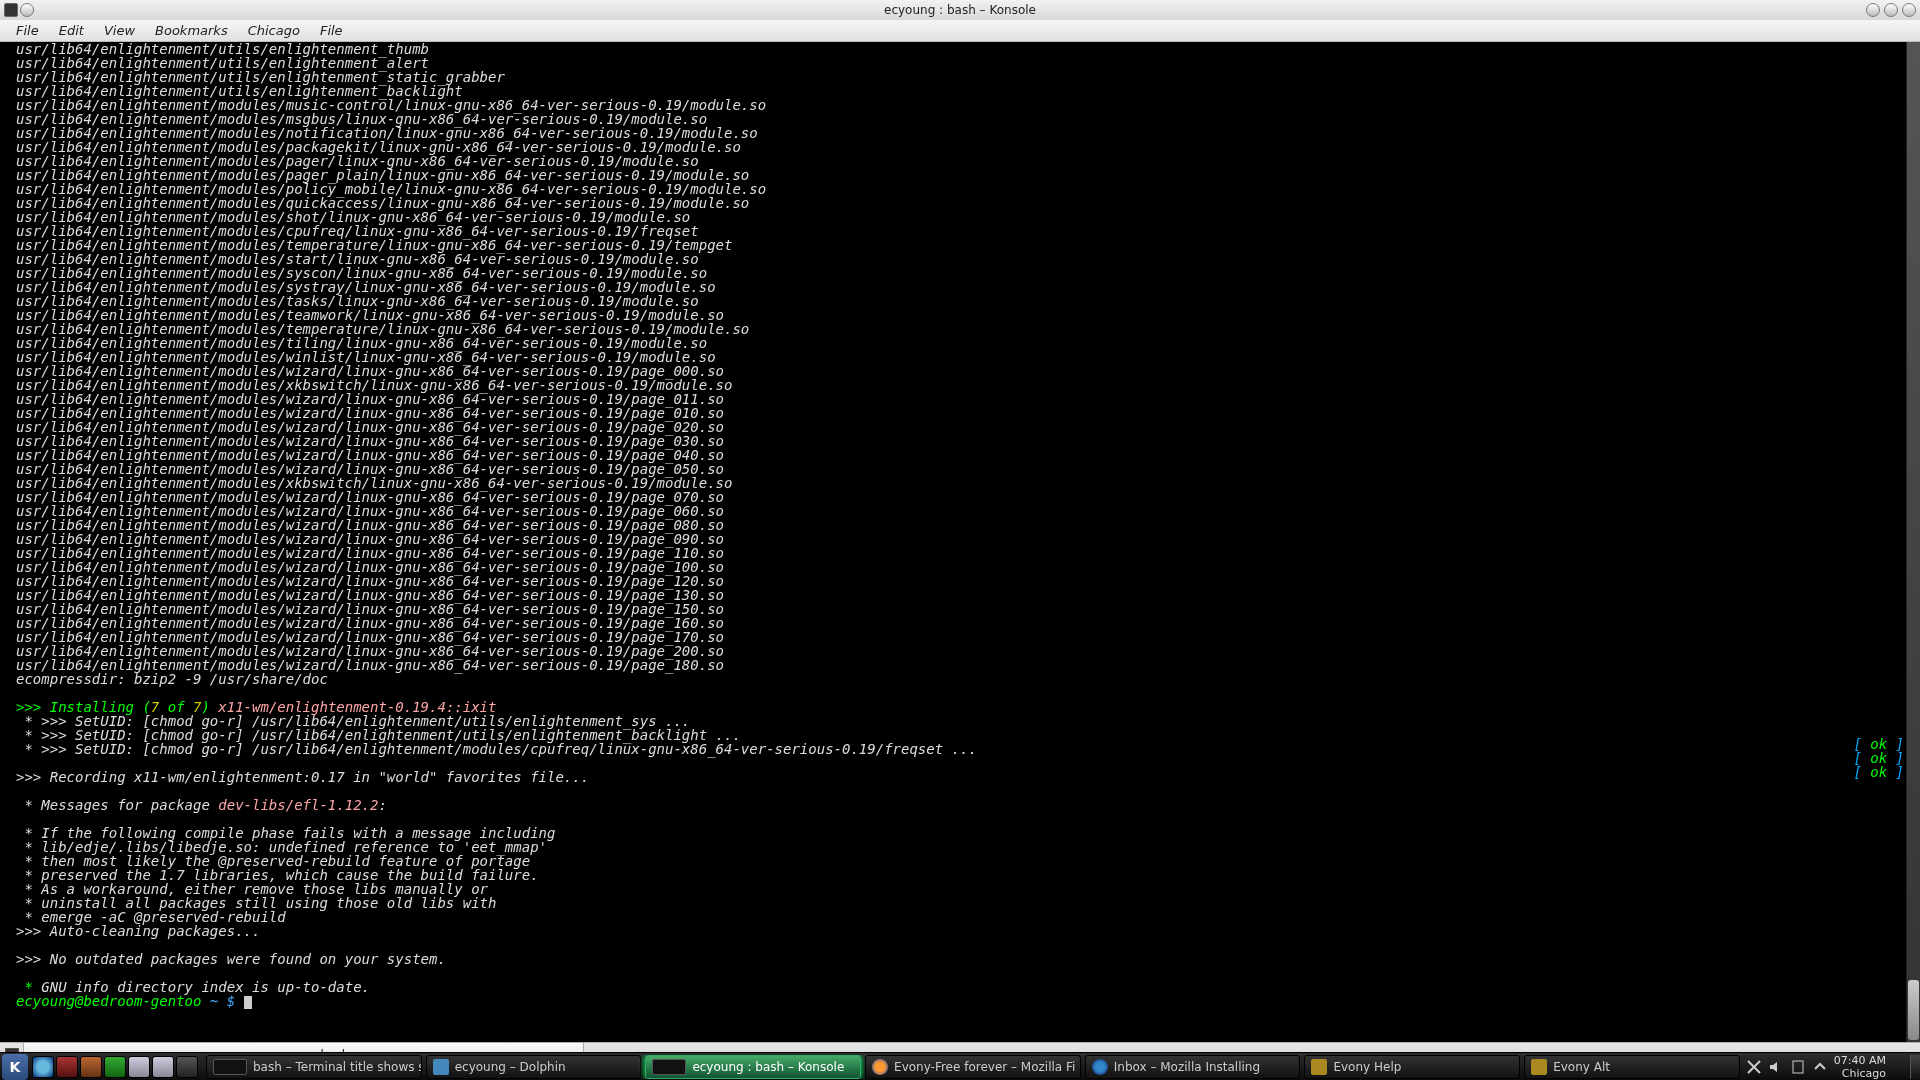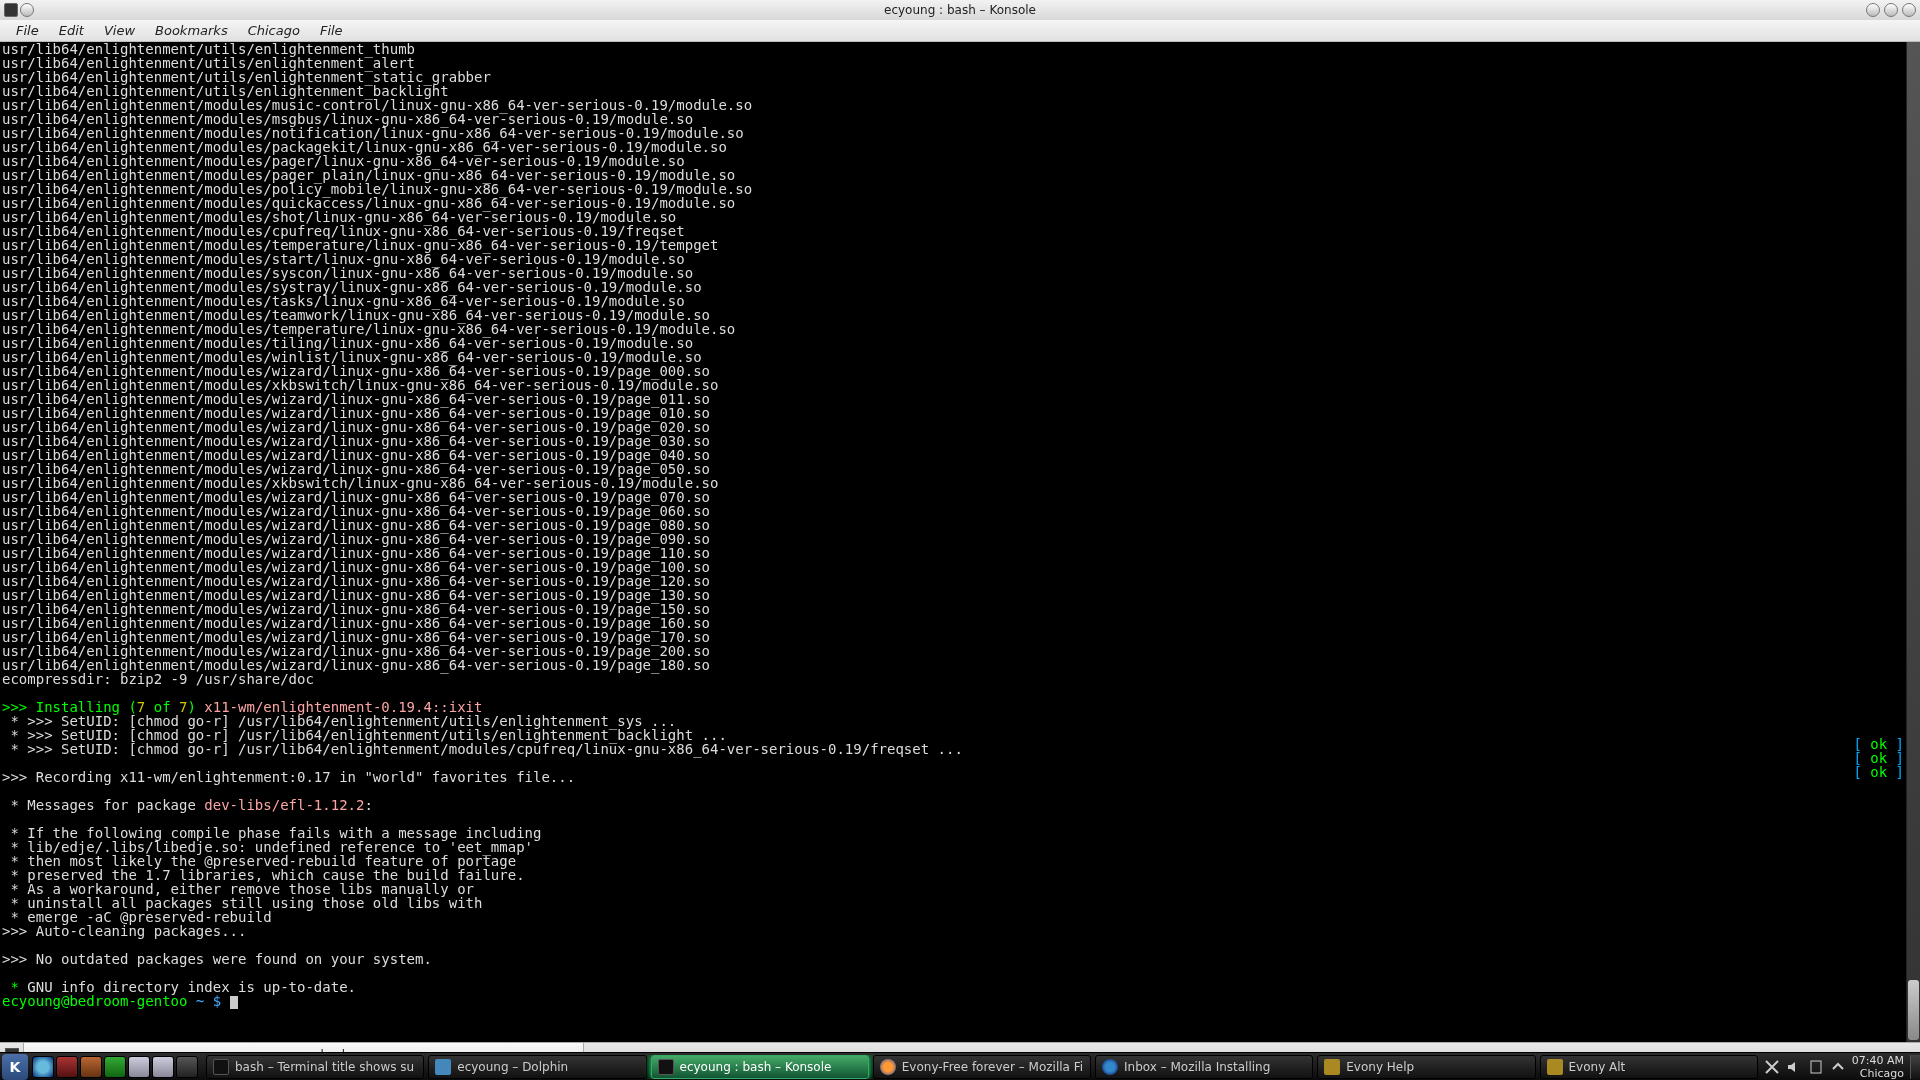--- a/index.html
+++ b/index.html
@@ -7,21 +7,21 @@
 
 .titlebar { height:20px; background:linear-gradient(#f2f2f2,#d8d8d8); display:flex; align-items:center; justify-content:center; position:relative; color:#222; font-size:12px; }
 .titlebar .left-icons { position:absolute; left:4px; display:flex; gap:2px; }
 .titlebar .right-icons { position:absolute; right:4px; display:flex; gap:4px; }
 .tb-icon { width:14px; height:14px; border:1px solid #777; border-radius:7px; background:linear-gradient(#fff,#bbb); }
 .tb-square { width:14px; height:14px; background:#333; border:1px solid #666; border-radius:2px; }
 
 .menubar { height:22px; background:linear-gradient(#f5f5f5,#e1e1e1); border-bottom:1px solid #bbb; display:flex; align-items:center; padding:0 6px; font-size:13px; color:#222; }
 .menubar span { padding:0 10px; cursor:pointer;font-style:italic; }
 
-.term { height:1000px; background:#000; font-family:"DejaVu Sans Mono",monospace; font-size:14px; line-height:14px; white-space:pre; color:#ddd; padding:0 2px; overflow:hidden; position:relative; }
+.term { height:1000px; background:#000; font-family:"DejaVu Sans Mono",monospace; font-size:14px; line-height:14px; white-space:pre; color:#ddd; padding:0 16px; overflow:hidden; position:relative;font-style:italic; }
 .term .ok-stack { position:absolute; right:16px; top:695px; text-align:right; font-size:14px; line-height:14px; }
 .term .ok-stack span.br{color:#0af;} .term .ok-stack span.ok{color:#0f0;}
 .c-g{color:#0f0;} .c-y{color:#cc0;} .c-c{color:#fca5a5;} .c-b{color:#4af;}
 .cursor { display:inline-block; width:8px; height:13px; background:#ccc; vertical-align:middle; }
 .scrollbar { position:absolute; right:0; top:0; width:14px; height:100%; background:linear-gradient(#555,#333); border-left:1px solid #222; }
 .scrollbar .thumb { position:absolute; left:1px; right:1px; height:60px; bottom:2px; background:linear-gradient(#ccc,#888); border-radius:3px; }
 
 .tabbar { height:24px; background:linear-gradient(#e8e8e8,#cfcfcf); display:flex; align-items:stretch; border-top:1px solid #aaa; color:#222; font-size:12px; }
 .tabbar .newtab { width:24px; display:flex; align-items:center; justify-content:center; border-right:1px solid #aaa; }
 .tabbar .newtab div { width:14px; height:14px; background:#333; border:1px solid #555; }
@@ -40,21 +40,21 @@
 .taskbar .task { height:24px; width:220px; background:linear-gradient(#333,#111); border:1px solid #000; border-radius:3px; display:flex; align-items:center; gap:6px; padding:0 6px; color:#ccc; font-size:12px; overflow:hidden; white-space:nowrap; }
 .taskbar .task.active { background:linear-gradient(#4a6,#153); border:1px solid #3a6; color:#fff; box-shadow:0 0 6px #0f6; }
 .taskbar .task .ico { width:16px; height:16px; background:#666; border-radius:2px; flex:none; }
 .taskbar .task .ico.term{background:#111;border:1px solid #555;}
 .taskbar .task .ico.fold{background:#48b;}
 .taskbar .task .ico.ff{background:radial-gradient(circle,#f93 40%,#35a 90%);border-radius:8px;}
 .taskbar .task .ico.tb{background:radial-gradient(circle,#38c 40%,#126 90%);border-radius:8px;}
 .taskbar .task .ico.ev{background:#a82;}
 .taskbar .tray { display:flex; gap:6px; margin:0 6px; align-items:center; }
 .taskbar .tray .ti { width:16px; height:16px; }
-.taskbar .clock { text-align:right; margin-right:6px; line-height:13px; font-size:11px; }
+.taskbar .clock { text-align:right; margin-right:24px; line-height:13px; font-size:11px; }
 .taskbar .show-d { width:10px; height:24px; background:linear-gradient(#444,#111); border-left:1px solid #555; }
 </style>
 </head>
 <body>
 
 <div class="titlebar">
   <div class="left-icons">
     <div class="tb-square"></div>
     <div class="tb-icon"></div>
   </div>

